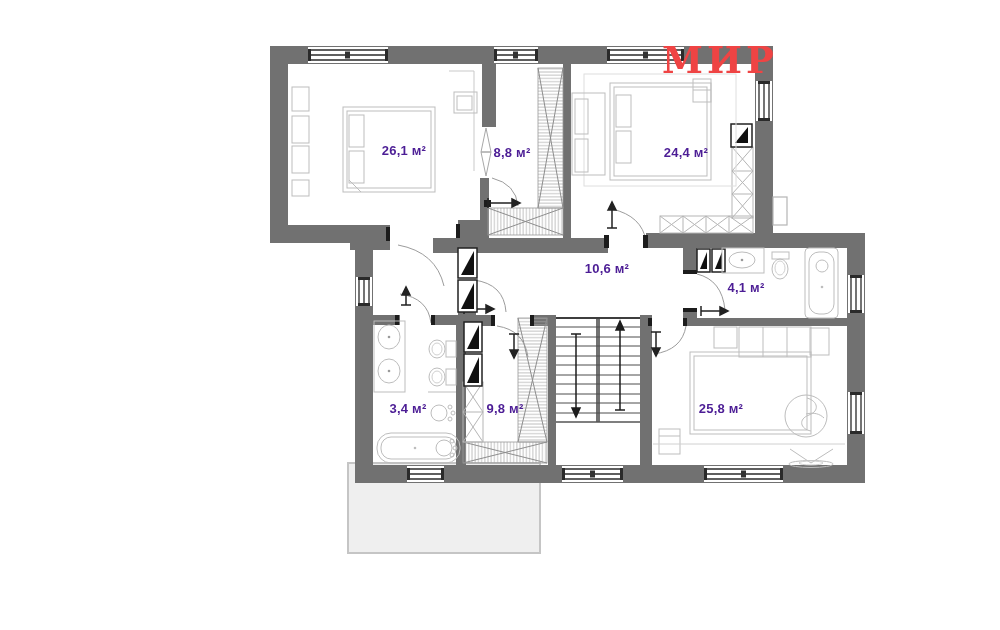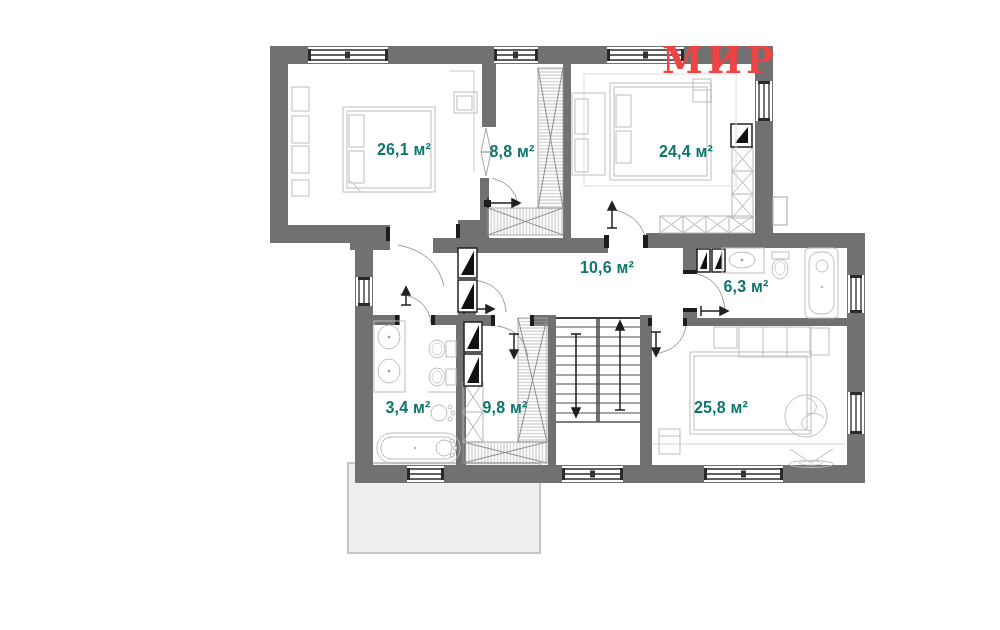--- a/index.html
+++ b/index.html
@@ -1,20 +1,20 @@
 <!DOCTYPE html>
 <html><head>
 <meta charset="utf-8">
 <style>
   html,body{margin:0;padding:0;background:#ffffff;}
   .stage{position:relative;width:1000px;height:630px;background:#ffffff;overflow:hidden;
          font-family:"Liberation Sans", sans-serif;}
   .stage svg{position:absolute;left:0;top:0;z-index:2;}
   .room-label{position:absolute;z-index:3;transform:translate(-50%,-50%);
-      font-size:16px;font-weight:bold;color:#0f766e;white-space:nowrap;letter-spacing:.2px;}
+      font-size:13px;font-weight:bold;color:#4c1d95;white-space:nowrap;letter-spacing:.2px;}
   .watermark{position:absolute;z-index:4;left:662px;top:38px;
       font-family:"DejaVu Serif", serif;font-weight:bold;font-size:37px;
       color:#ef4444;letter-spacing:4px;pointer-events:none;}
 </style>
 </head>
 <body>
 
 <div class="stage">
 
 <svg width="1000" height="630" viewBox="0 0 1000 630">
@@ -364,20 +364,20 @@
 
   <g>
     <rect x="773" y="197" width="14" height="28" fill="none" stroke="#b5b5b5" stroke-width="1.2"></rect>
   </g>
 </svg>
 
 <div class="room-label" style="left:404px;top:150px">26,1 м²</div>
 <div class="room-label" style="left:512px;top:152px">8,8 м²</div>
 <div class="room-label" style="left:686px;top:152px">24,4 м²</div>
 <div class="room-label" style="left:607px;top:268px">10,6 м²</div>
-<div class="room-label" style="left:746px;top:287px">6,3 м²</div>
+<div class="room-label" style="left:746px;top:287px">4,1 м²</div>
 <div class="room-label" style="left:408px;top:408px">3,4 м²</div>
 <div class="room-label" style="left:505px;top:408px">9,8 м²</div>
 <div class="room-label" style="left:721px;top:408px">25,8 м²</div>
 
 <div class="watermark">МИР</div>
 
 </div>
 
 </body></html>

